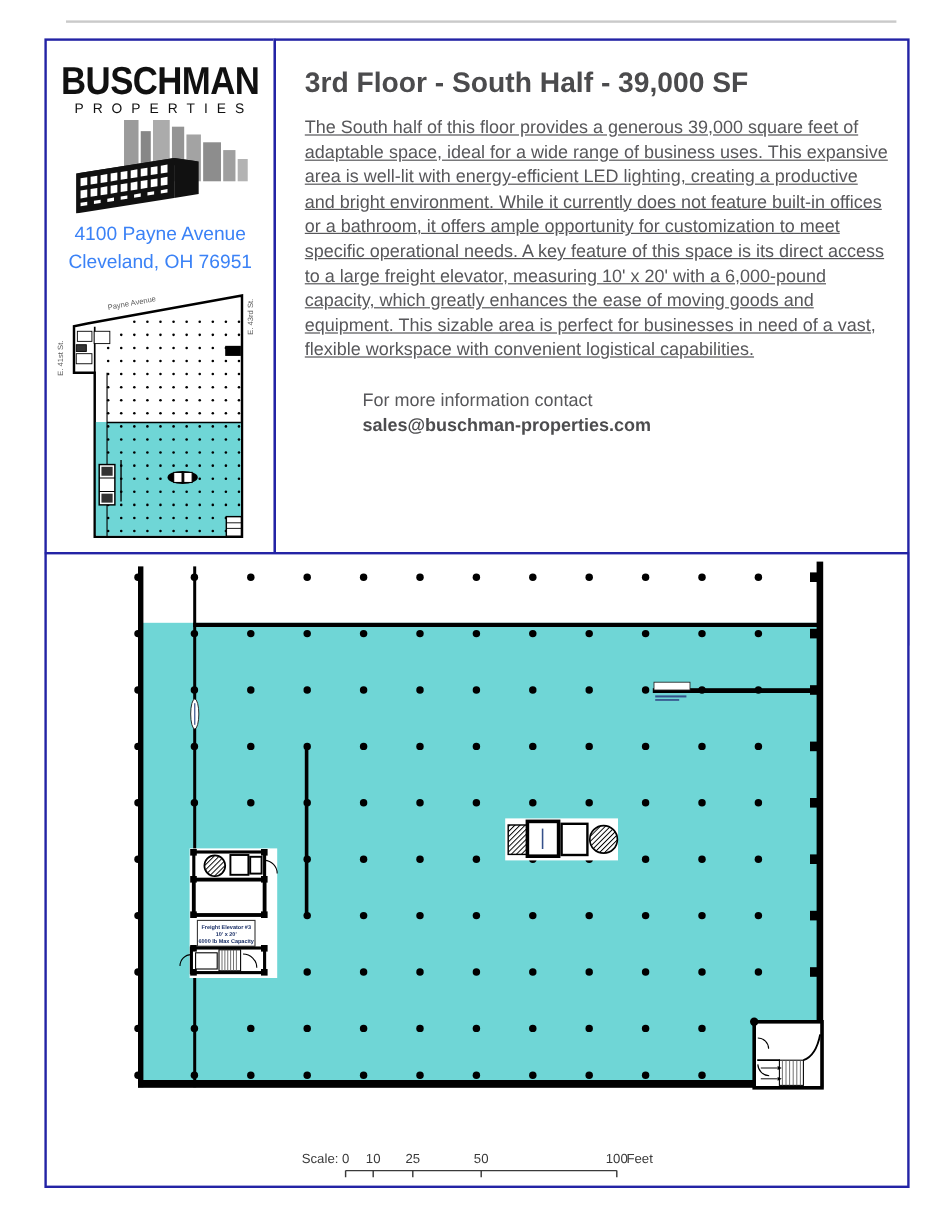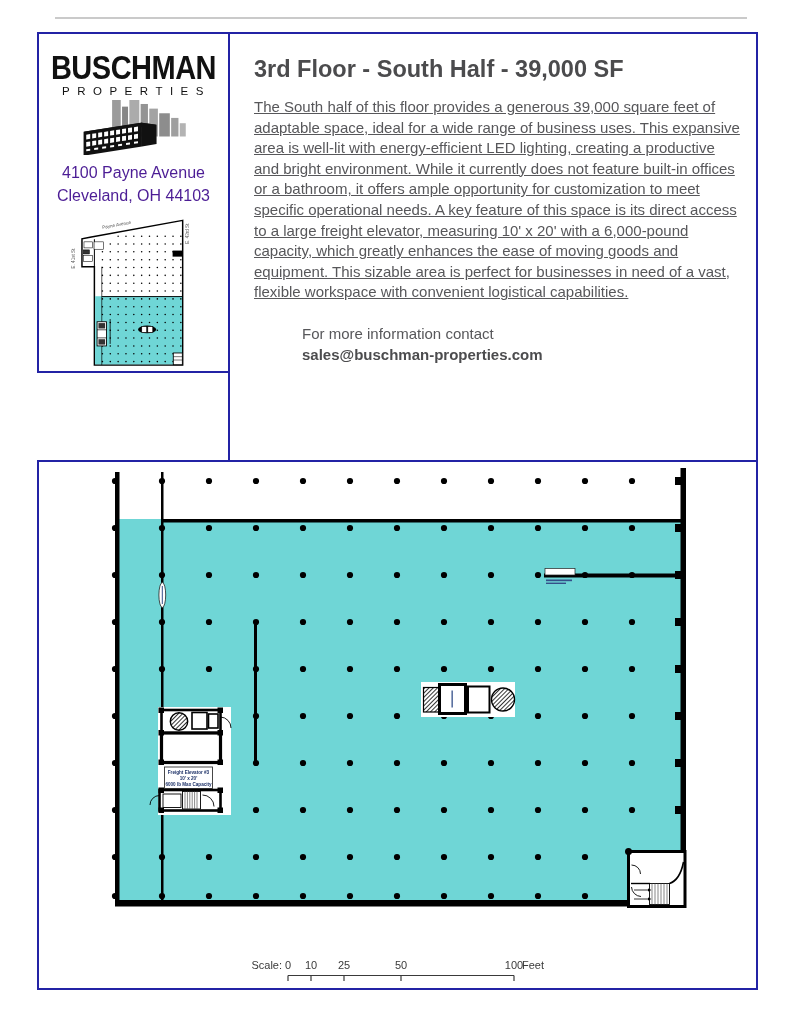--- a/index.html
+++ b/index.html
@@ -8,29 +8,29 @@
     --ink:#4b4b4d;
     --body:#57575a;
   }
   html,body{margin:0;padding:0;background:#fff;}
   .page{
     position:relative;width:790px;height:1014px;background:#fff;
     font-family:"Liberation Sans",sans-serif;overflow:hidden;
   }
   .top-line{position:absolute;left:55px;top:17px;width:692px;height:2px;background:#cacaca;}
   .box{position:absolute;border:2px solid var(--navy);background:#fff;box-sizing:border-box;}
-  .logo-box{left:37px;top:32px;width:193px;height:341px;display:flex;flex-direction:column;align-items:center;}
+  .logo-box{left:37px;top:32px;width:193px;height:430px;display:flex;flex-direction:column;align-items:center;}
   .info-box{left:228px;top:32px;width:530px;height:506px;padding:16px 18px 0 24px;}
   .plan-box{left:37px;top:460px;width:721px;height:530px;}
 
   .brand{margin-top:20px;text-align:center;line-height:1;}
   .brand-name{font-size:29px;font-weight:800;color:#111;letter-spacing:-.5px;transform:scaleY(1.12);display:inline-block;}
   .brand-sub{font-size:11.5px;font-weight:400;color:#111;letter-spacing:7.5px;padding-left:6px;margin-top:3px;}
   .brand-art{margin-top:2px;}
-  .address{margin-top:6px;text-align:center;font-size:16px;color:#4c1d95;line-height:23px;}
+  .address{margin-top:6px;text-align:center;font-size:16px;color:#3b82f6;line-height:23px;}
   .thumb{margin-top:8px;}
 
   .title{font-size:23.5px;font-weight:700;color:var(--ink);margin:6px 0 14px 0;}
   .desc{font-size:15px;color:var(--body);line-height:20.6px;width:486px;text-decoration:underline;}
   .contact{margin-top:21px;font-size:15px;color:var(--body);line-height:20.6px;margin-left:48px;}
   .contact .email{font-weight:700;color:#4c4c4e;}
 
   .plan-svg{position:absolute;left:0;top:0;}
   svg text{font-family:"Liberation Sans",sans-serif;}
 </style>
@@ -84,21 +84,21 @@
             <rect x="28" y="27" width="6" height="3"></rect>
             <rect x="40" y="27" width="6" height="3"></rect>
             <rect x="52" y="27" width="6" height="3"></rect>
             <rect x="64" y="27" width="6" height="3"></rect>
             <rect x="76" y="27" width="6" height="3"></rect>
         </g>
       </g>
     </svg>
     <div class="address">
       <div>4100 Payne Avenue</div>
-      <div>Cleveland, OH  44103</div>
+      <div>Cleveland, OH  76951</div>
     </div>
     <svg class="thumb" width="182" height="218" viewBox="0 0 195 232">
       <path d="M170 8 L32 33 L20 35.5 L20 77 L38.5 77 L38.5 223.5 L170 223.5 Z" fill="#fff" stroke="#000" stroke-width="2.2"></path>
       <rect x="39.5" y="121" width="129.5" height="101.5" fill="#6fd6d6"></rect>
       <g id="thumb-dots" fill="#000">
           <circle cx="73.86" cy="31.5" r="1.15"></circle>
           <circle cx="85.53999999999999" cy="31.5" r="1.15"></circle>
           <circle cx="97.22" cy="31.5" r="1.15"></circle>
           <circle cx="108.9" cy="31.5" r="1.15"></circle>
           <circle cx="120.58" cy="31.5" r="1.15"></circle>

